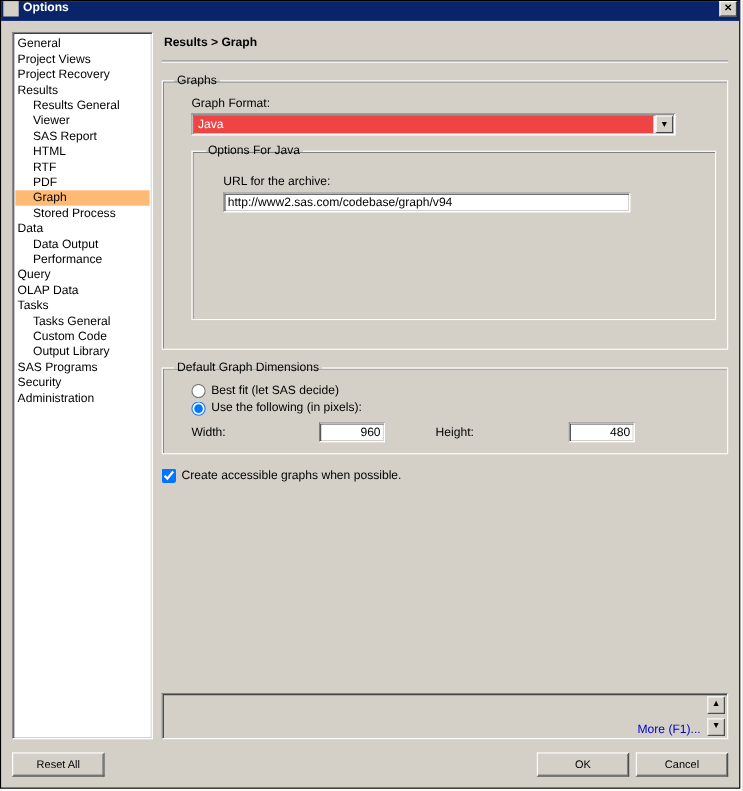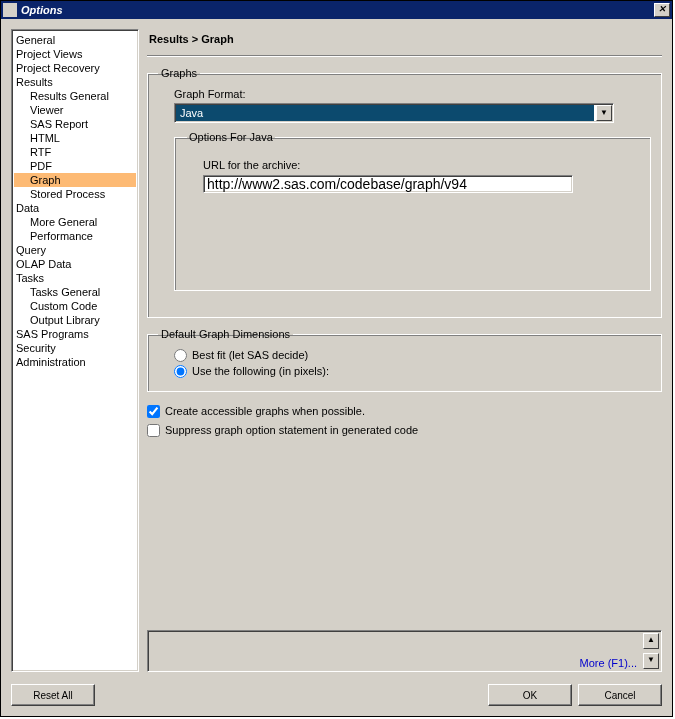--- a/index.html
+++ b/index.html
@@ -19,25 +19,24 @@
     border: 1px solid #000;
     display: flex;
     flex-direction: column;
     background: #d4d0c8;
   }
   .titlebar {
     height: 18px;
     background: linear-gradient(to right, #0a246a, #0a246a);
     color: #fff;
     display: flex;
-    align-items: center;
+    align-items: flex-start;
     padding: 0 2px;
     font-weight: bold;
     font-size: 11px;
-    font-style: italic;
   }
   .titlebar-icon {
     width: 14px;
     height: 14px;
     background: #d4d0c8;
     margin-right: 4px;
     display: inline-block;
   }
   .titlebar-text { flex: 1; }
   .close-btn {
@@ -112,21 +111,21 @@
     width: 440px;
     border: 1px solid #808080;
     border-right-color:#fff;
     border-bottom-color:#fff;
     box-shadow: inset 1px 1px 0 #404040, inset -1px -1px 0 #d4d0c8;
     background:#fff;
     height:20px;
   }
   .dropdown-sel {
     flex:1;
-    background:#0c4a6e;
+    background:#ef4444;
     color:#fff;
     margin:1px;
     padding:1px 4px;
     line-height:14px;
   }
   .dropdown-btn {
     width:16px;
     background:#d4d0c8;
     border:1px solid #fff;
     border-right-color:#404040;
@@ -138,21 +137,21 @@
   }
   fieldset.inner {
     border: 1px solid #fff;
     box-shadow: inset 1px 1px 0 #808080;
     margin: 6px 0 16px 16px;
     padding: 10px 12px 16px 12px;
   }
   .inner-label { margin: 6px 0 4px 16px; }
   input.textfield {
     font-family: Tahoma, Arial, sans-serif;
-    font-size: 14px;
+    font-size: 11px;
     padding: 1px 3px;
     border: 1px solid #808080;
     border-right-color:#fff;
     border-bottom-color:#fff;
     box-shadow: inset 1px 1px 0 #404040, inset -1px -1px 0 #d4d0c8;
     background:#fff;
     height:18px;
   }
   .url-input { width: 370px; margin-left:16px; }
   .radio-row, .check-row {
@@ -251,21 +250,21 @@
         <div class="tree-item">Results</div>
         <div class="tree-item child">Results General</div>
         <div class="tree-item child">Viewer</div>
         <div class="tree-item child">SAS Report</div>
         <div class="tree-item child">HTML</div>
         <div class="tree-item child">RTF</div>
         <div class="tree-item child">PDF</div>
         <div class="tree-item child selected">Graph</div>
         <div class="tree-item child">Stored Process</div>
         <div class="tree-item">Data</div>
-        <div class="tree-item child">More General</div>
+        <div class="tree-item child">Data Output</div>
         <div class="tree-item child">Performance</div>
         <div class="tree-item">Query</div>
         <div class="tree-item">OLAP Data</div>
         <div class="tree-item">Tasks</div>
         <div class="tree-item child">Tasks General</div>
         <div class="tree-item child">Custom Code</div>
         <div class="tree-item child">Output Library</div>
         <div class="tree-item">SAS Programs</div>
         <div class="tree-item">Security</div>
         <div class="tree-item">Administration</div>
@@ -292,29 +291,34 @@
       <fieldset class="group">
         <legend>Default Graph Dimensions</legend>
         <div class="radio-row">
           <input type="radio" name="dim" style="">
           <span>Best fit (let SAS decide)</span>
         </div>
         <div class="radio-row">
           <input type="radio" name="dim" checked="" style="">
           <span>Use the following (in pixels):</span>
         </div>
+        <div class="dim-row">
+          <span style="width:40px;">Width:</span>
+          <span class="spacer"></span>
+          <input class="textfield numfield" type="text" value="960" style="">
+          <span style="width:30px;"></span>
+          <span style="width:45px;">Height:</span>
+          <span class="spacer"></span>
+          <input class="textfield numfield" type="text" value="480" style="">
+        </div>
       </fieldset>
 
       <div class="check-row top">
         <input type="checkbox" checked="" style="">
         <span>Create accessible graphs when possible.</span>
-      </div>
-      <div class="check-row top">
-        <input type="checkbox" style="">
-        <span>Suppress graph option statement in generated code</span>
       </div>
 
       <div class="bottom-pane">
         <div class="scroll-up">▲</div>
         <div class="scroll-down">▼</div>
         <span class="more-link">More (F1)...</span>
       </div>
     </div>
   </div>
 

